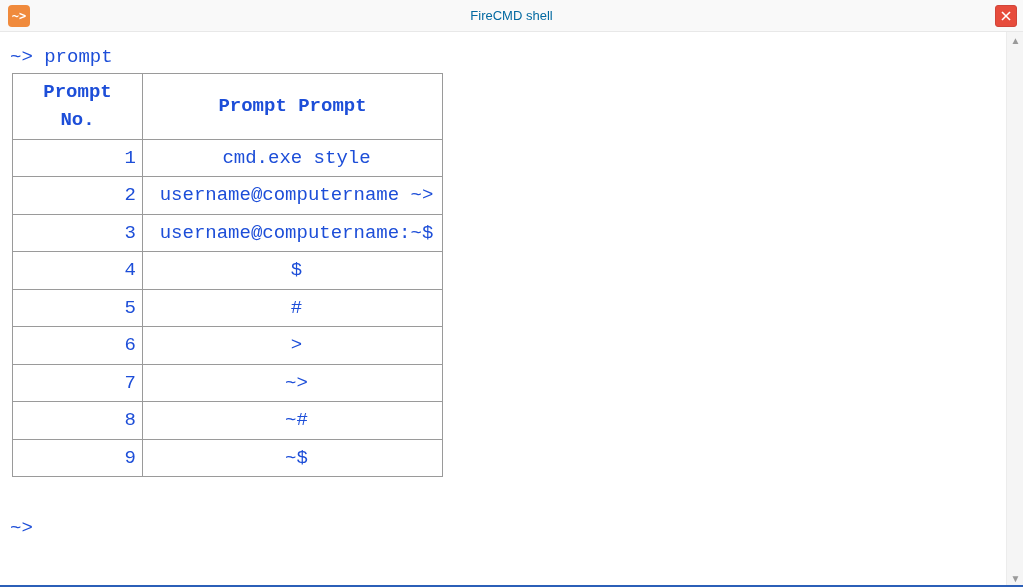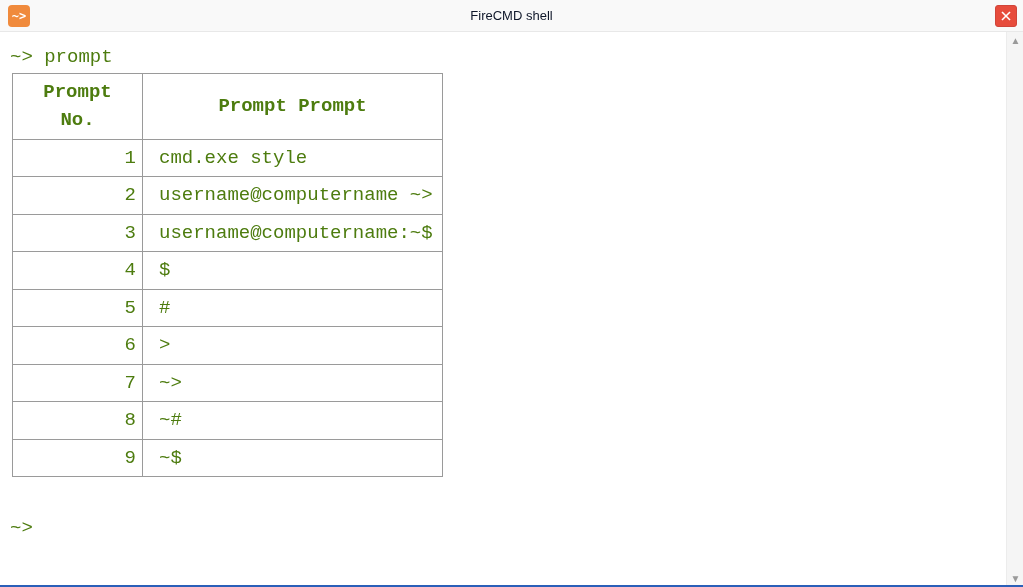--- a/index.html
+++ b/index.html
@@ -36,21 +36,21 @@
       font-family: monospace;
       font-size: 12px;
       font-weight: bold;
       margin-left: 2px;
     }
     .title-text {
       position: absolute;
       left: 50%;
       transform: translateX(-50%);
       font-size: 13px;
-      color: #0f172a;
+      color: #0369a1;
     }
     .close-btn {
       position: absolute;
       right: 6px;
       top: 5px;
       width: 22px;
       height: 22px;
       background: #e74c3c;
       border-radius: 3px;
       display: flex;
@@ -66,21 +66,21 @@
     .content-wrapper {
       position: relative;
       height: calc(587px - 32px);
       display: flex;
     }
     .terminal-area {
       flex: 1;
       padding: 12px 10px 10px 10px;
       font-family: "Consolas", "Courier New", monospace;
       font-size: 19px;
-      color: #4d7c0f;
+      color: #1d4ed8;
       line-height: 1.4;
       overflow: hidden;
     }
     .cmd-line {
       white-space: pre;
       margin-bottom: 2px;
     }
     table.prompt-table {
       border-collapse: collapse;
       margin-top: 0px;
@@ -98,21 +98,21 @@
     table.prompt-table th {
       font-weight: bold;
       text-align: center;
     }
     table.prompt-table td.num {
       text-align: right;
       width: 130px;
       padding-right: 6px;
     }
     table.prompt-table td.style {
-      text-align: left;
+      text-align: center;
       width: 300px;
       padding-left: 16px;
     }
     .prompt-after {
       margin-top: 38px;
       white-space: pre;
     }
     .scrollbar-track {
       width: 17px;
       background: #f5f5f5;

